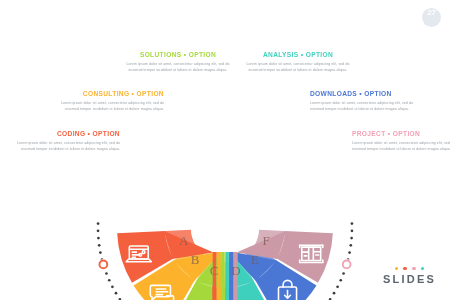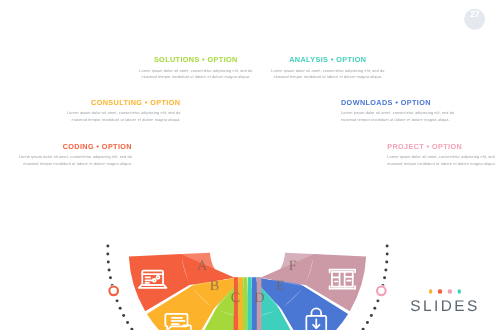--- a/index.html
+++ b/index.html
@@ -42,21 +42,21 @@
   #c-project   {left:352px; top:130px; text-align:left;}
 
   
   .logo{position:absolute;right:14px;bottom:14px;text-align:center;}
   .logo .dots{display:flex;gap:5px;justify-content:center;margin-bottom:3px;}
   .logo .dots i{width:3.6px;height:3.6px;border-radius:50%;display:block;}
   .logo .l1{font-size:11px;font-weight:bold;color:#5b6670;letter-spacing:.4px;
             line-height:1.05;display:flex;align-items:center;justify-content:center;}
   .logo .l1 .o{display:inline-block;width:8px;height:8px;border-radius:50%;
                background:#f2792c;margin:0 .5px;}
-  .logo .l2{font-size:14px;font-weight:normal;color:#5b6670;letter-spacing:2.2px;line-height:1.15;}
+  .logo .l2{font-size:11px;font-weight:bold;color:#5b6670;letter-spacing:2.2px;line-height:1.15;}
 
   svg{display:block;}
   .fanletter{font-family:"Liberation Serif", serif;font-size:13px;}
 </style>
 </head>
 <body>
 
 <div id="stage">
 
   <div class="badge">

